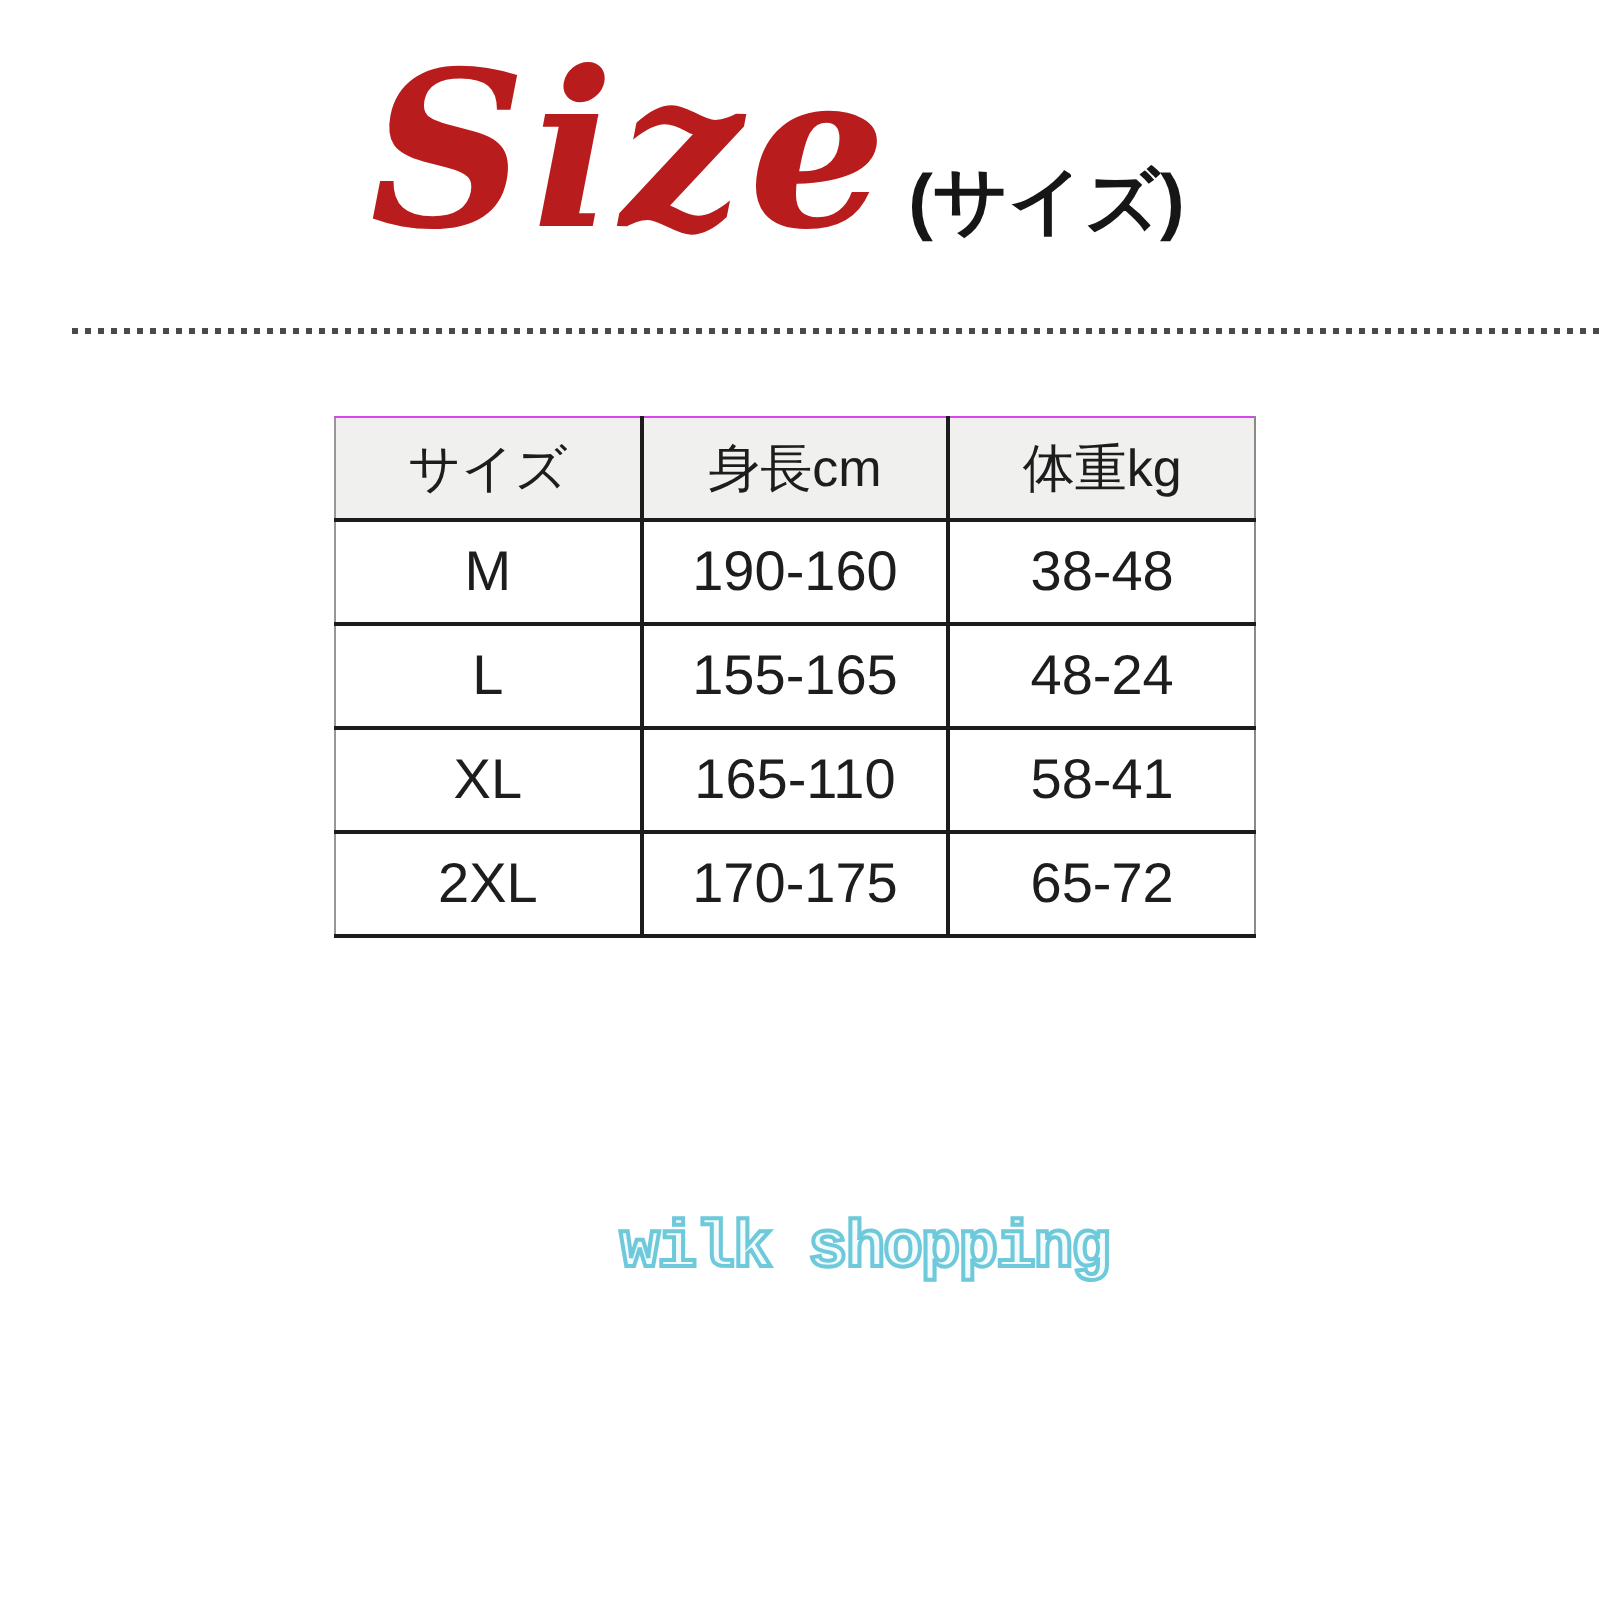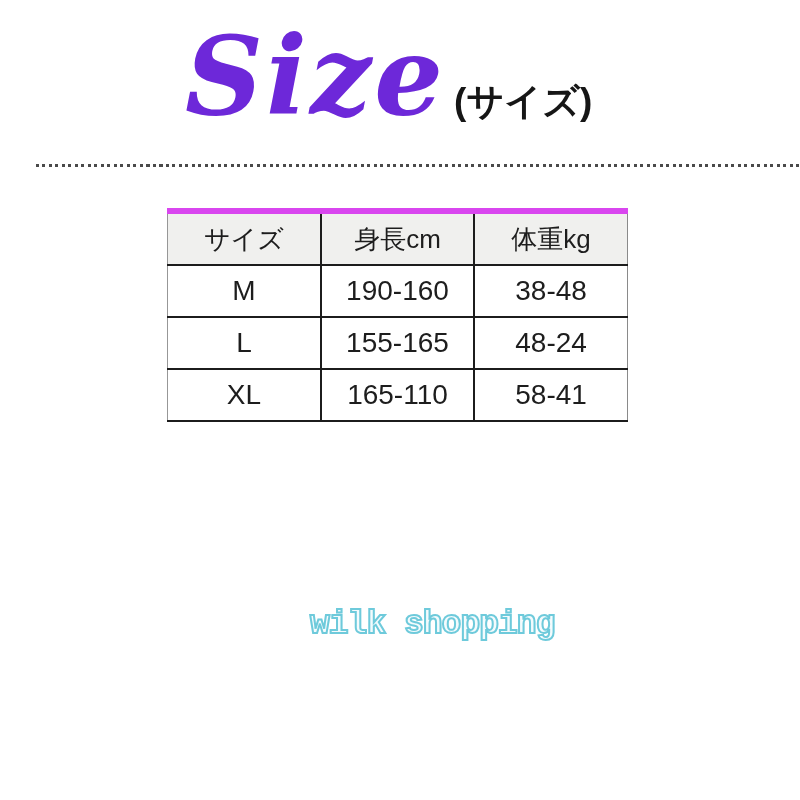--- a/index.html
+++ b/index.html
@@ -26,21 +26,21 @@
     display: flex;
     align-items: baseline;
     white-space: nowrap;
   }
   .title-script {
     font-family: "DejaVu Serif", serif;
     font-style: italic;
     font-weight: bold;
     font-size: 108px;
     letter-spacing: 3px;
-    color: #6d28d9;
+    color: #b91c1c;
     line-height: 1.15;
   }
   .title-sub {
     font-size: 37px;
     color: #161616;
     margin-left: 8px;
     font-weight: 700;
   }
 
   
@@ -68,21 +68,21 @@
   .size-table th, .size-table td {
     border: 2px solid #1c1c1c;
     height: 50px;
     color: #1d1d1d;
     padding: 0;
   }
   .size-table th {
     background: #f0f0ee;
     font-size: 26px;
     font-weight: 400;
-    border-top: 6px solid #d946ef;
+    border-top: 1px solid #d946ef;
   }
   .size-table td { font-size: 28px; }
   .size-table th:first-child, .size-table td:first-child { border-left: 1px solid #979797; }
   .size-table th:last-child,  .size-table td:last-child  { border-right: 1px solid #8a8a8a; }
 
   
   .notes {
     position: absolute;
     left: 49px;
     top: 502px;
@@ -138,19 +138,24 @@
       <tr>
         <td>L</td>
         <td>155-165</td>
         <td>48-24</td>
       </tr>
       <tr>
         <td>XL</td>
         <td>165-110</td>
         <td>58-41</td>
       </tr>
+      <tr>
+        <td>2XL</td>
+        <td>170-175</td>
+        <td>65-72</td>
+      </tr>
     </tbody>
   </table>
 
 
   <div class="watermark">wilk shopping</div>
 
 </div>
 
 </body></html>

